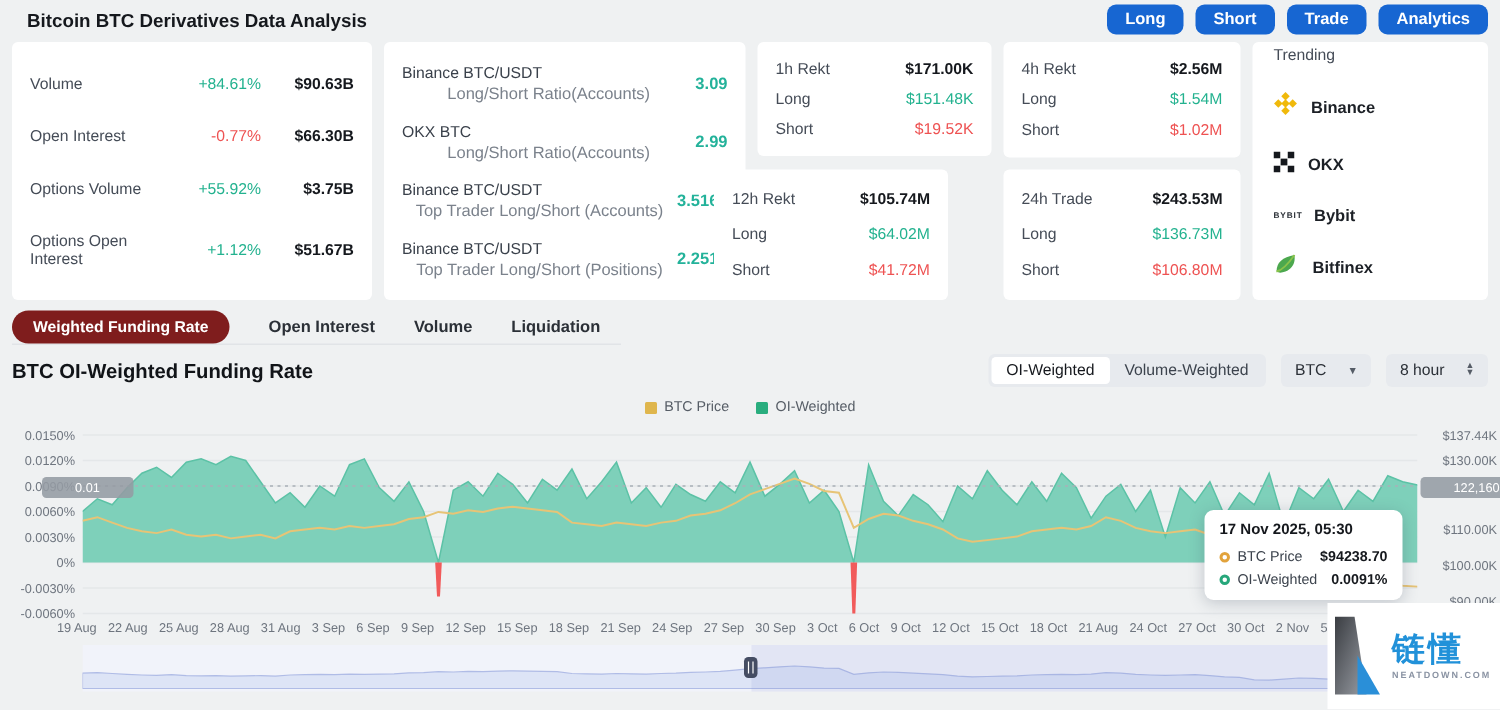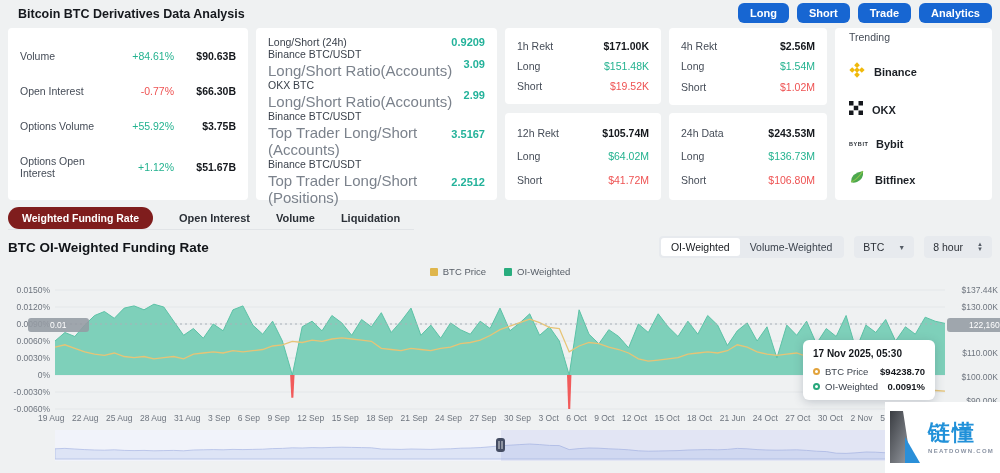--- a/index.html
+++ b/index.html
@@ -19,28 +19,28 @@
   .m-label { flex:1; color:#454c57; }
   .m-change { width:58px; text-align:right; }
   .m-value { width:62px; text-align:right; color:#15181d; font-weight:bold; }
   .pos { color:#23b28f; } .neg { color:#ee5252; }
 
   
   .card-ratios { left:256px; top:28px; width:241px; height:172px; padding:8px 12px; display:flex; flex-direction:column; justify-content:space-around; }
   .r-row { display:flex; align-items:center; }
   .r-lines { flex:1; }
   .r-l1 { font-size:10.5px; color:#3a414b; }
-  .r-l2 { font-size:15px; color:#7b828c; margin-top:2px; }
+  .r-l2 { font-size:11px; color:#7b828c; margin-top:2px;text-align:center; }
   .r-val { font-size:11px; font-weight:bold; color:#23b29a; text-align:right; }
 
   
   .card-rekt { padding:8px 12px; display:flex; flex-direction:column; justify-content:space-around; }
   .k1 { left:505px; top:28px;  width:156px; height:76px; }
   .k2 { left:669px; top:28px;  width:158px; height:77px; }
-  .k3 { left:505px; top:113px; width:156px; height:87px; }
+  .k3 { left:476px; top:113px; width:156px; height:87px; }
   .k4 { left:669px; top:113px; width:158px; height:87px; }
   .k-row { display:flex; font-size:10.5px; align-items:center; }
   .k-row .lab { flex:1; color:#454c57; }
   .k-total { font-weight:bold; color:#15181d; }
 
   
   .card-trend { left:835px; top:28px; width:157px; height:172px; padding:3px 14px 10px; display:flex; flex-direction:column; justify-content:space-between; }
   .t-title { font-size:10.5px; color:#454c57; }
   .t-item { display:flex; align-items:center; gap:9px; cursor:pointer; }
   .t-name { font-size:11px; font-weight:bold; color:#1c2026; }
@@ -125,26 +125,20 @@
     <div class="m-row">
       <span class="m-label">Options Open Interest</span>
       <span class="m-change pos">+1.12%</span>
       <span class="m-value">$51.67B</span>
     </div>
   </div>
 
   <div class="card card-ratios">
     <div class="r-row">
       <div class="r-lines">
-          <div class="r-l1">Long/Short (24h)</div>
-        </div>
-      <div class="r-val">0.9209</div>
-    </div>
-    <div class="r-row">
-      <div class="r-lines">
         <div class="r-l1">Binance BTC/USDT</div>
         <div class="r-l2">Long/Short Ratio(Accounts)</div>
       </div>
       <div class="r-val">3.09</div>
     </div>
     <div class="r-row">
       <div class="r-lines">
         <div class="r-l1">OKX BTC</div>
         <div class="r-l2">Long/Short Ratio(Accounts)</div>
       </div>
@@ -203,21 +197,21 @@
         <span class="lab">Long</span>
         <span class="pos">$64.02M</span>
       </div>
     <div class="k-row">
         <span class="lab">Short</span>
         <span class="neg">$41.72M</span>
       </div>
   </div>
   <div class="card card-rekt k4">
     <div class="k-row">
-        <span class="lab">24h Data</span>
+        <span class="lab">24h Trade</span>
         <span class="k-total">$243.53M</span>
       </div>
     <div class="k-row">
         <span class="lab">Long</span>
         <span class="pos">$136.73M</span>
       </div>
     <div class="k-row">
         <span class="lab">Short</span>
         <span class="neg">$106.80M</span>
       </div>
@@ -361,21 +355,21 @@
       <span class="xlab">21 Sep</span>
       <span class="xlab">24 Sep</span>
       <span class="xlab">27 Sep</span>
       <span class="xlab">30 Sep</span>
       <span class="xlab">3 Oct</span>
       <span class="xlab">6 Oct</span>
       <span class="xlab">9 Oct</span>
       <span class="xlab">12 Oct</span>
       <span class="xlab">15 Oct</span>
       <span class="xlab">18 Oct</span>
-      <span class="xlab">21 Jun</span>
+      <span class="xlab">21 Aug</span>
       <span class="xlab">24 Oct</span>
       <span class="xlab">27 Oct</span>
       <span class="xlab">30 Oct</span>
       <span class="xlab">2 Nov</span>
       <span class="xlab">5 Nov</span>
       <span class="xlab">8 Nov</span>
       <span class="xlab">11 Nov</span>
     </div>
 
   <div class="tooltip">

